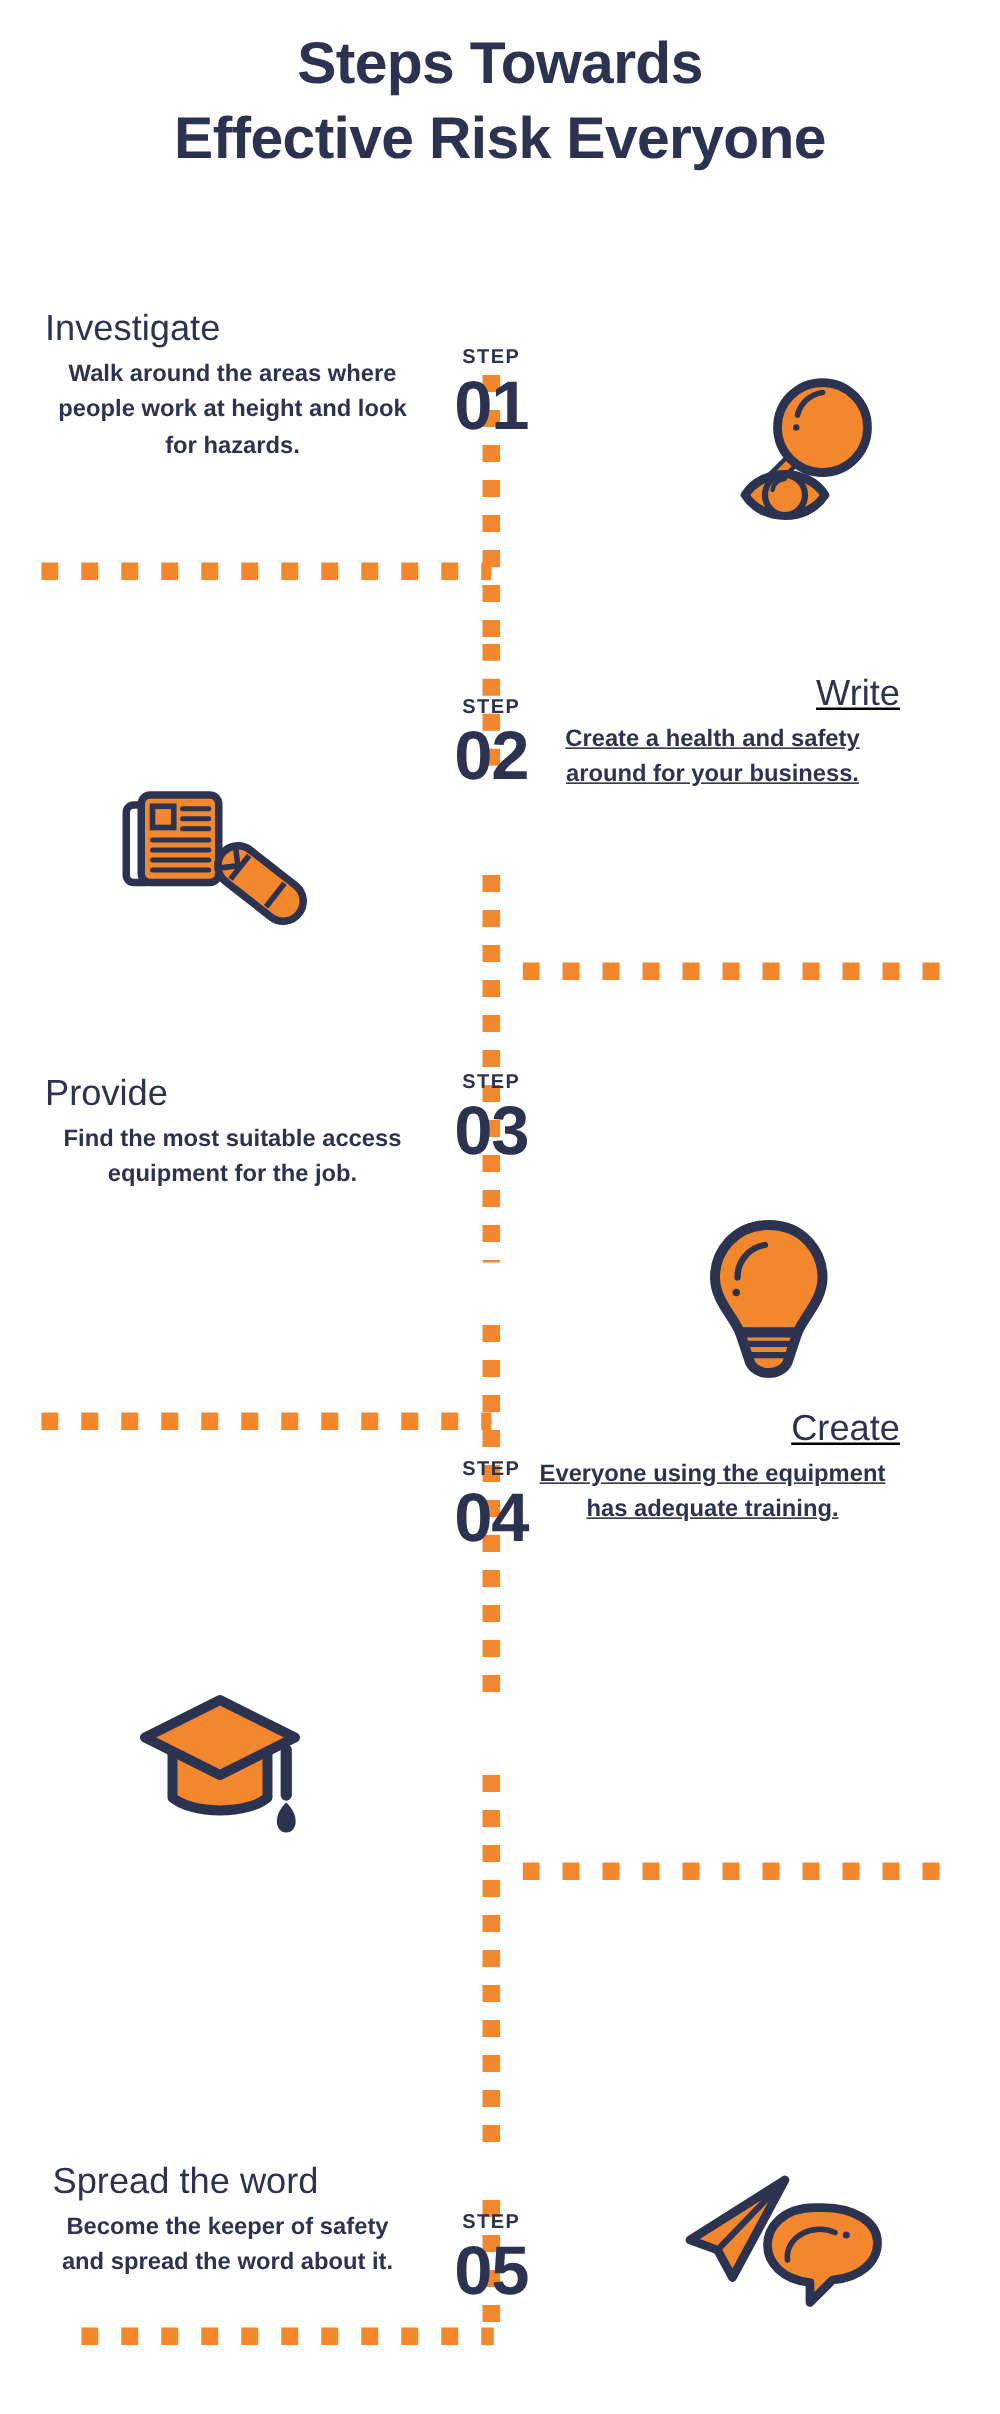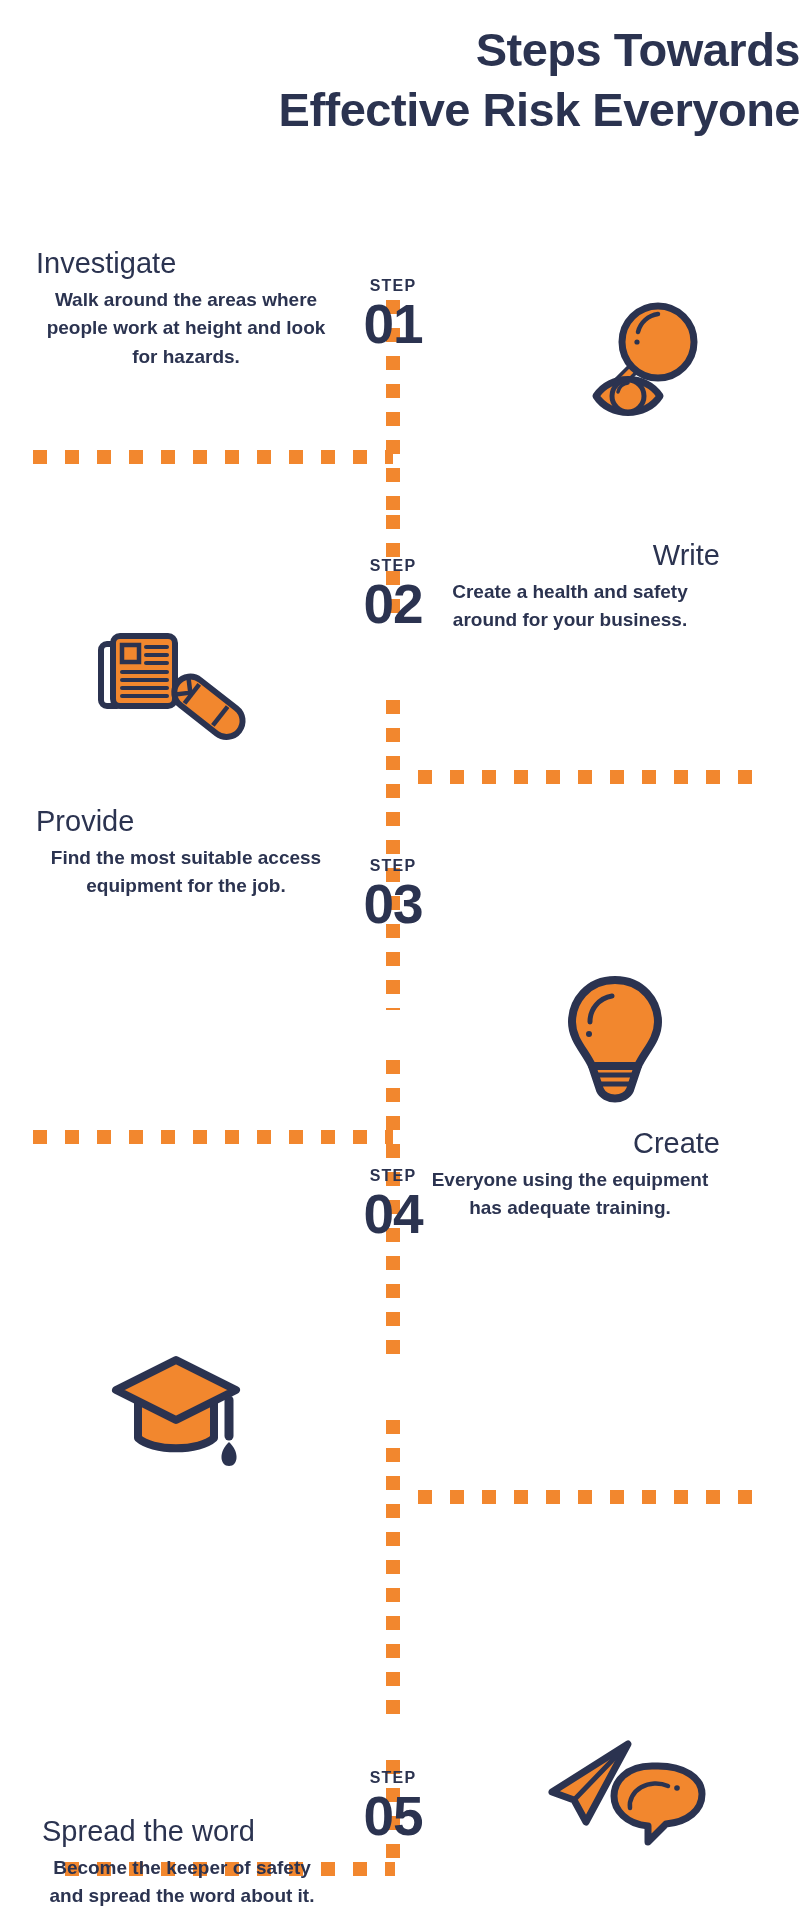--- a/index.html
+++ b/index.html
@@ -18,21 +18,21 @@
     background: #ffffff;
     overflow: hidden;
   }
 
   
   .title-block {
     position: absolute;
     top: 20px;
     left: 0;
     width: 800px;
-    text-align: right;
+    text-align: center;
   }
   .title-line {
     font-size: 47px;
     font-weight: bold;
     color: #2b3350;
     letter-spacing: -0.5px;
     line-height: 1.28;
     white-space: nowrap;
   }
 
@@ -74,21 +74,21 @@
     letter-spacing: -1px;
     line-height: 1.12;
   }
 
   
   .textblock {
     position: absolute;
     width: 300px;
   }
   .textblock.left  { text-align: left;  left: 36px; }
-  .textblock.right { text-align: right; left: 420px; }
+  .textblock.right { text-align: right; left: 420px; text-decoration: underline; }
   .step-title {
     font-size: 29px;
     color: #2b3350;
     line-height: 1.1;
     margin-bottom: 6px;
     white-space: nowrap;
   }
   .textblock.right .step-title { white-space: nowrap; }
   .step-desc {
     font-size: 19px;
@@ -182,21 +182,21 @@
         <line x1="128" y1="66" x2="128" y2="90" stroke="#2b3350" stroke-width="4.5"></line>
         <path d="M78 90 L90 78 L78 66" fill="none" stroke="#2b3350" stroke-width="4.5" stroke-linejoin="round"></path>
       </g>
     </svg>
   </div>
 
   <div class="step-badge" style="top:858px;left:333px;">
     <div class="step-word">STEP</div>
     <div class="step-num">03</div>
   </div>
-  <div class="textblock left" style="top:806px;">
+  <div class="textblock left" style="top:860px;">
     <div class="step-title">Provide</div>
     <div class="step-desc">Find the most suitable access equipment for the job.</div>
   </div>
   <div class="icon-wrap" style="top:970px;left:560px;">
     <svg width="110" height="135" viewBox="0 0 110 135">
       <path d="M55 10 C27 10 12 32 12 52 C12 70 26 82 32 96 L78 96 C84 82 98 70 98 52 C98 32 83 10 55 10 Z" fill="#f2872e" stroke="#2b3350" stroke-width="8" stroke-linejoin="round"></path>
       <path d="M30 52 a26 26 0 0 1 22 -26" fill="none" stroke="#2b3350" stroke-width="5" stroke-linecap="round"></path>
       <circle cx="29" cy="64" r="3" fill="#2b3350"></circle>
       <path d="M32 96 L78 96 L70 120 a16 13 0 0 1 -30 0 Z" fill="#f2872e" stroke="#2b3350" stroke-width="8" stroke-linejoin="round"></path>
       <line x1="35" y1="105" x2="75" y2="105" stroke="#2b3350" stroke-width="5"></line>
@@ -222,21 +222,21 @@
       <line x1="129" y1="62" x2="129" y2="98" stroke="#2b3350" stroke-width="9" stroke-linecap="round"></line>
 
       <path d="M129 104 C140 114 138 128 129 128 C120 128 118 114 129 104 Z" fill="#2b3350"></path>
     </svg>
   </div>
 
   <div class="step-badge" style="top:1770px;left:333px;">
     <div class="step-word">STEP</div>
     <div class="step-num">05</div>
   </div>
-  <div class="textblock left" style="top:1816px;left:42px;width:280px;">
+  <div class="textblock left" style="top:1730px;left:42px;width:280px;">
     <div class="step-title">Spread the word</div>
     <div class="step-desc">Become the keeper of safety and spread the word about it.</div>
   </div>
   <div class="icon-wrap" style="top:1700px;left:530px;">
     <svg width="180" height="150" viewBox="0 0 180 150">
 
       <path d="M22 92 L98 44 L56 122 L44 100 Z" fill="#f2872e" stroke="#2b3350" stroke-width="7" stroke-linejoin="round"></path>
       <path d="M98 44 L44 100" fill="none" stroke="#2b3350" stroke-width="5" stroke-linecap="round"></path>
 
       <path d="M122 66 C96 66 84 82 84 96 C84 110 96 124 118 126 L118 142 L136 124

